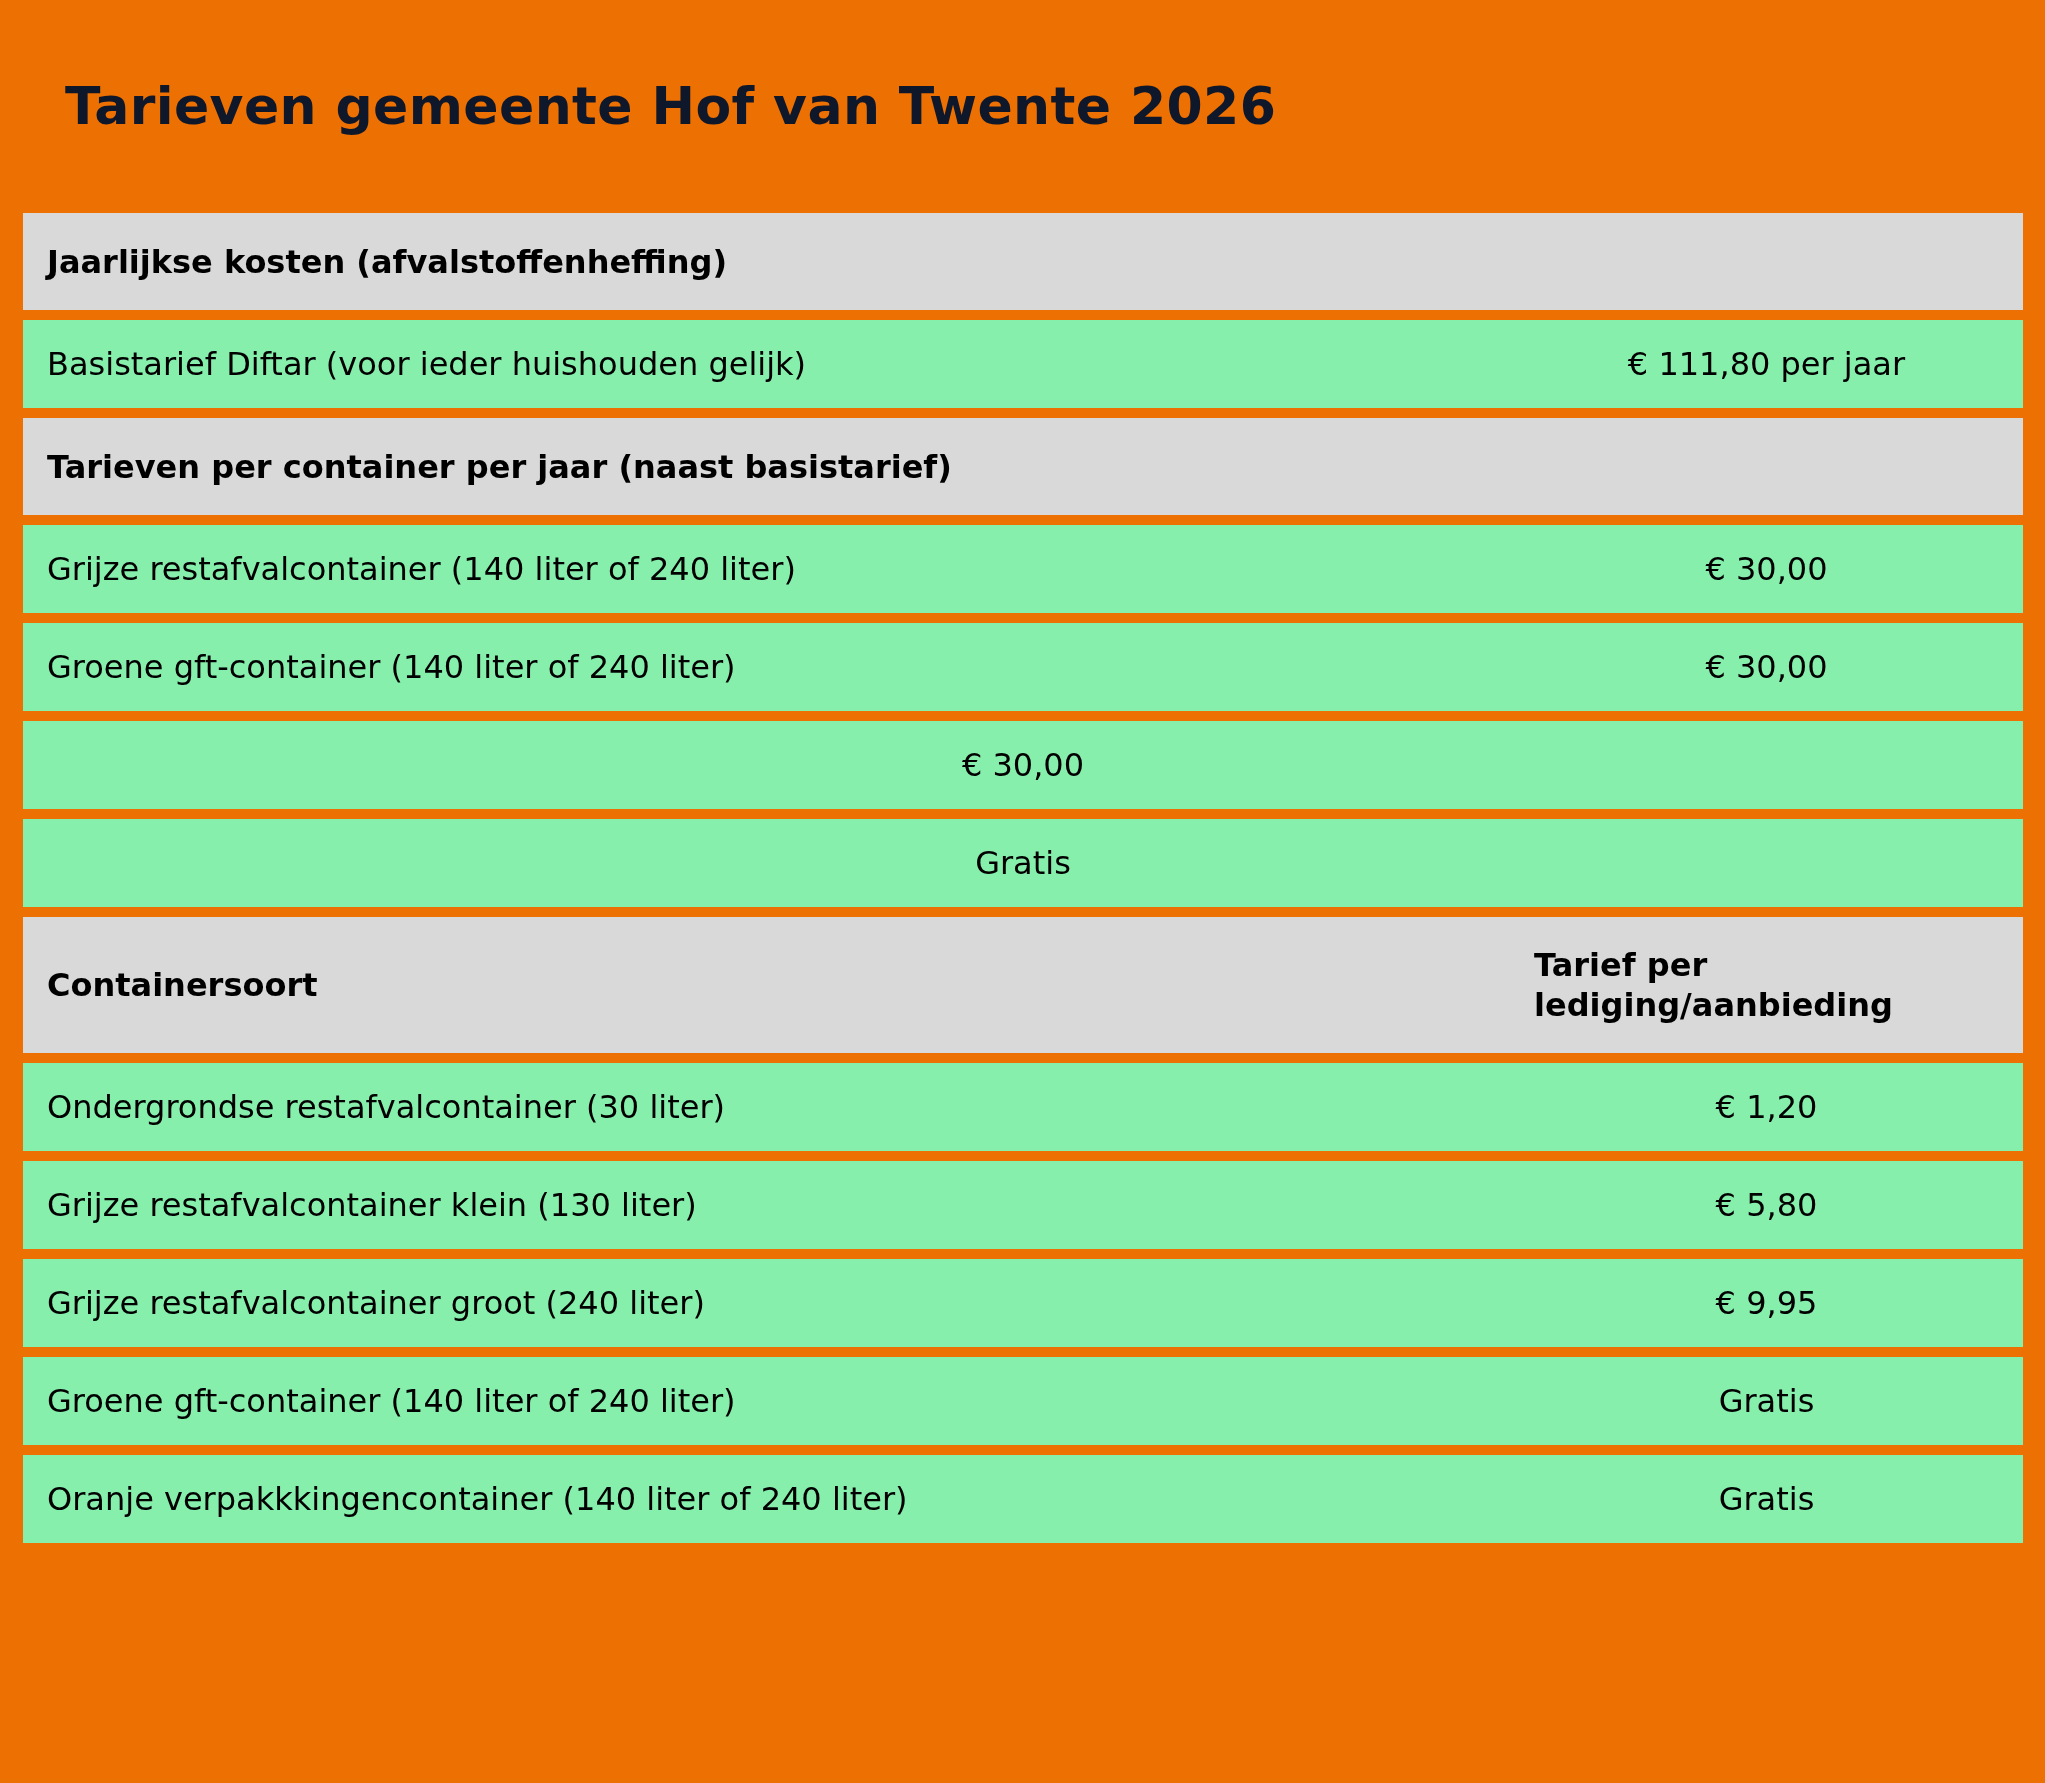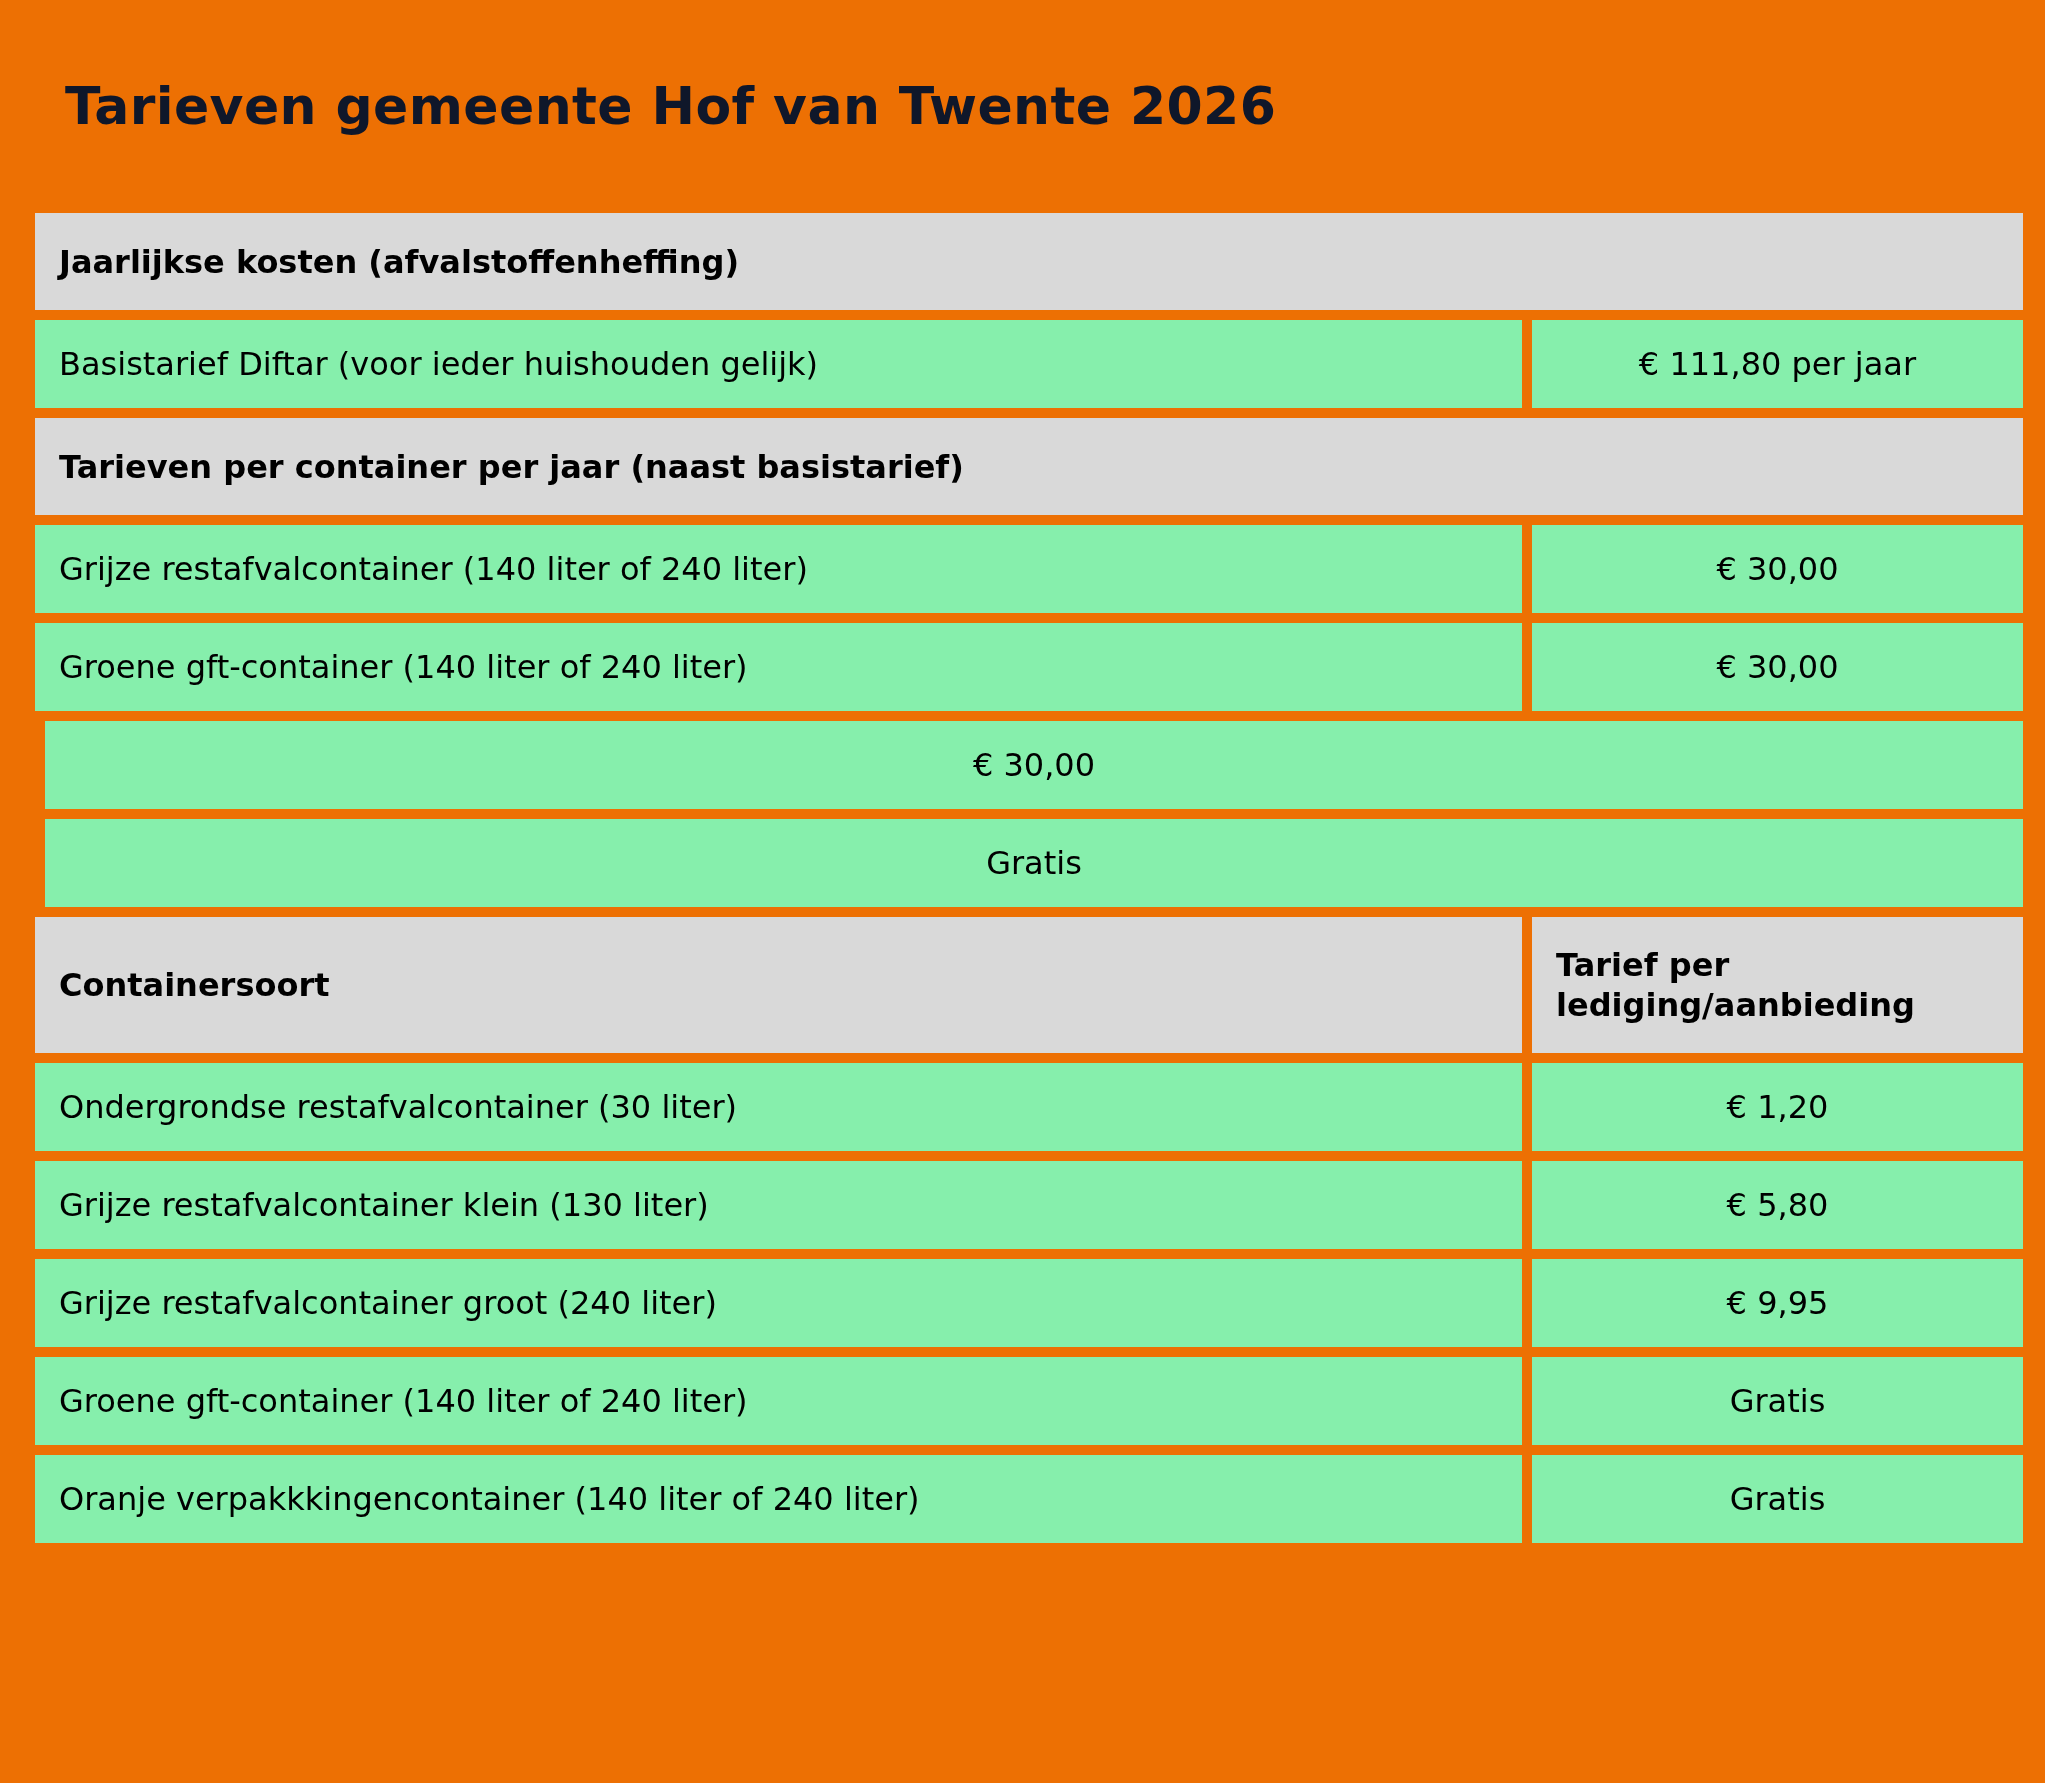--- a/index.html
+++ b/index.html
@@ -31,21 +31,21 @@
   }
   .title {
     color: #0f172a;
     font-size: 52px;
     font-weight: bold;
     letter-spacing: 0.4px;
     line-height: 1.05;
   }
   .table {
     flex: 1 1 auto;
-    padding: 0 23px 0 35px;
+    padding: 0 23px 0 23px;
     box-sizing: border-box;
     display: flex;
     flex-direction: column;
     border-radius: 20px;
   }
   .row {
     display: flex;
     width: 100%;
     box-sizing: border-box;
     margin-bottom: 10px;
@@ -65,21 +65,20 @@
     flex: 0 0 1487px;
     padding: 0 24px;
     font-size: 32px;
     color: #000000;
   }
   .cell.label.full {
     flex: 1 1 auto;
   }
   .cell.value {
     flex: 1 1 auto;
-    margin-left: 10px;
     justify-content: center;
     font-size: 32px;
     color: #000000;
   }
   .cell.value.left {
     justify-content: flex-start;
     padding: 0 24px;
   }
   .section-row .cell {
     height: 97px;

